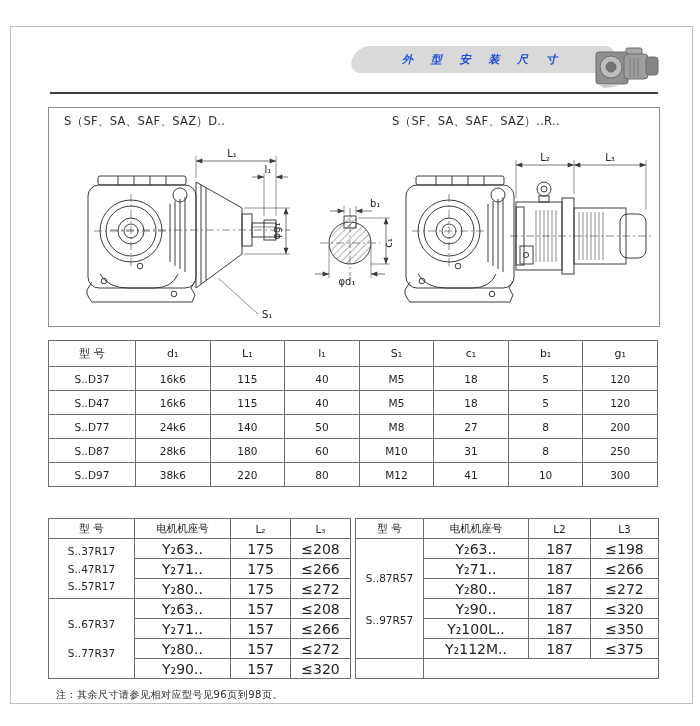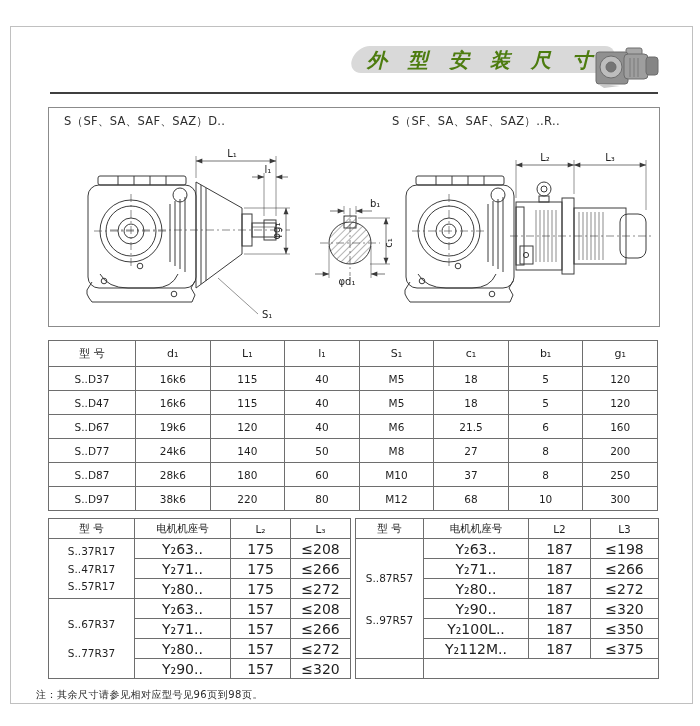--- a/index.html
+++ b/index.html
@@ -6,22 +6,22 @@
   body{
     width:700px;height:726px;position:relative;overflow:hidden;
     font-family:"DejaVu Sans","Liberation Sans",sans-serif;color:#222;
   }
   .page-border{position:absolute;left:10px;top:26px;width:681px;height:676px;
     border:1px solid #c0c0c0;}
   
   .title-band{position:absolute;left:352px;top:46px;width:262px;height:27px;
     background:#d9d9d9;border-radius:14px;transform:skewX(-18deg);}
   .title-text{position:absolute;left:352px;top:48px;width:262px;height:24px;
-    text-align:center;font-size:20px;font-weight:bold;font-style:italic;
-    letter-spacing:7px;color:#4d7c0f;line-height:24px;}
+    text-align:center;font-size:11px;font-weight:bold;font-style:italic;
+    letter-spacing:7px;color:#1d4ed8;line-height:24px;}
   .header-rule{position:absolute;left:50px;top:92px;width:608px;height:2px;background:#3f3f3f;}
   .photo{position:absolute;left:590px;top:36px;width:76px;height:54px;}
   
   .panel{position:absolute;left:48px;top:107px;width:610px;height:218px;border:1px solid #8b8b8b;}
   .caption{position:absolute;font-size:11.5px;color:#2d2d2d;letter-spacing:0.3px;white-space:nowrap;}
   .caption.left{left:64px;top:114px;text-align:right;}
   .caption.right{left:392px;top:114px;}
   .dwg{position:absolute;left:50px;top:128px;width:606px;height:196px;}
   svg .ln{fill:none;stroke:#3c3c3c;stroke-width:1;}
   svg .cl{stroke-dasharray:8 3 2 3;stroke-width:0.6;}
@@ -35,21 +35,21 @@
   .t1{position:absolute;left:48px;top:340px;width:610px;}
   .t1 th{height:25px;font-size:11px;}
   .t1 td{height:23px;margin-top:44px;}
   .t2{position:absolute;top:518px;}
   .t2l{left:48px;width:302px;}
   .t2r{left:355px;width:303px;}
   .t2 th{height:19px;font-size:10.5px;}
   .t2 td{height:19px;font-size:14px;}
   td.model{font-size:10.5px;}
   .stack{display:flex;flex-direction:column;justify-content:space-evenly;height:100%;}
-  .note{position:absolute;left:36px;top:688px;font-size:10px;color:#2a2a2a;letter-spacing:0.5px;}
+  .note{position:absolute;left:56px;top:688px;font-size:10px;color:#2a2a2a;letter-spacing:0.5px;}
 </style>
 </head>
 <body>
 
 <div class="page-border"></div>
 
 <div class="title-band"></div>
 <div class="title-text">外 型 安 装 尺 寸</div>
 <div class="photo">
   <svg width="76" height="54" viewBox="0 0 76 54">
@@ -243,56 +243,46 @@
           <td class="model">S..D47</td>
           <td>16k6</td>
           <td>115</td>
           <td>40</td>
           <td>M5</td>
           <td>18</td>
           <td>5</td>
           <td>120</td>
         </tr>
         <tr>
-          <td class="model">S..D67</td>
-          <td>19k6</td>
-          <td>120</td>
-          <td>40</td>
-          <td>M6</td>
-          <td>21.5</td>
-          <td>6</td>
-          <td>160</td>
-        </tr>
-        <tr>
           <td class="model">S..D77</td>
           <td>24k6</td>
           <td>140</td>
           <td>50</td>
           <td>M8</td>
           <td>27</td>
           <td>8</td>
           <td>200</td>
         </tr>
         <tr>
           <td class="model">S..D87</td>
           <td>28k6</td>
           <td>180</td>
           <td>60</td>
           <td>M10</td>
-          <td>37</td>
+          <td>31</td>
           <td>8</td>
           <td>250</td>
         </tr>
         <tr>
           <td class="model">S..D97</td>
           <td>38k6</td>
           <td>220</td>
           <td>80</td>
           <td>M12</td>
-          <td>68</td>
+          <td>41</td>
           <td>10</td>
           <td>300</td>
         </tr>
       </tbody>
   </table>
 </div>
 
 <div class="t2 t2l">
   <table>
     <colgroup>

